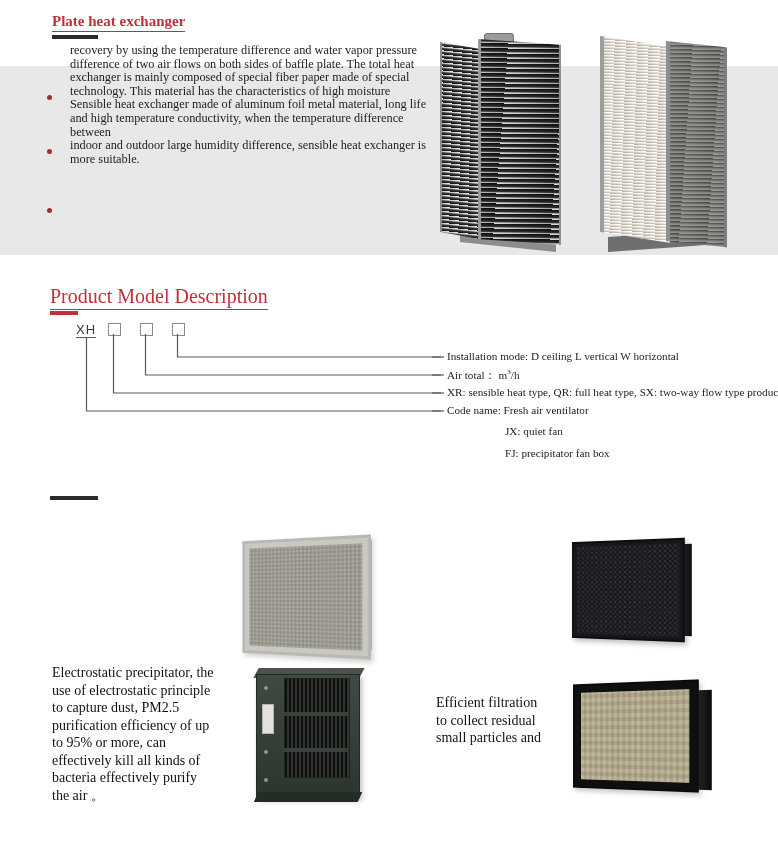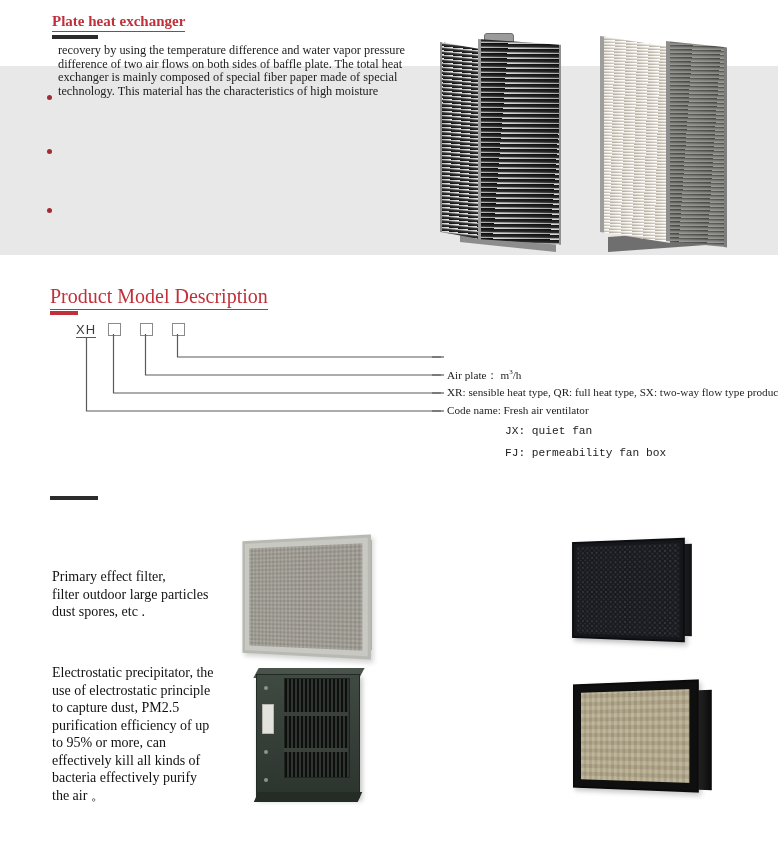--- a/index.html
+++ b/index.html
@@ -35,21 +35,21 @@
   .heading.h3{left:50px;top:494px;font-size:18px;font-weight:bold;}
   .heading.h3 .bar{width:48px;margin-top:2px;}
 
   
   .para-block{
     position:absolute;left:58px;top:44px;width:375px;
     font-size:12.3px;line-height:13.6px;color:#1c1c1c;
     font-family:"Liberation Serif", serif;
   }
   .para-block p{margin:0;text-indent:6px;}
-  .para-block p.cont{text-indent:0;}
+  .para-block p.cont{text-indent:0;margin-left:12px;}
   .bullet{
     position:absolute;left:47px;width:5px;height:5px;border-radius:50%;
     background:#a32b33;
   }
   .hx{position:absolute;}
   .hx .face{position:absolute;overflow:hidden;}
 
   
   #hx1{left:440px;top:33px;width:118px;height:222px;}
   #hx1 .left{
@@ -103,21 +103,21 @@
     position:absolute;width:11px;height:11px;border:1.4px solid #8a8a8a;
     background:#fff;top:323px;
   }
   .legend{
     position:absolute;font-size:11.2px;color:#1c1c1c;white-space:nowrap;
     font-family:"Liberation Serif", serif;
   }
   .legend sup{font-size:7px;vertical-align:super;}
   .sub-legend{
     position:absolute;font-size:11.2px;color:#1c1c1c;white-space:nowrap;
-    font-family:Liberation Mono, monospace;
+    font-family:Liberation Serif, serif;
   }
 
   
   .pur-text{
     position:absolute;font-size:14px;line-height:17.5px;color:#111;
     font-family:"Liberation Serif", serif;
   }
 
   
   .filter{position:absolute;}
@@ -224,20 +224,22 @@
 
   <div class="grey-band"></div>
 
   <div class="heading h1">
     <span class="txt">Plate heat exchanger</span>
     <span class="bar"></span>
   </div>
 
   <div class="para-block">
     <p class="cont">recovery by using the temperature difference and water vapor pressure difference of two air flows on both sides of baffle plate. The total heat exchanger is mainly composed of special fiber paper made of special technology. This material has the characteristics of high moisture</p>
+    <p class="cont">Sensible heat exchanger made of aluminum foil metal material, long life and high temperature conductivity, when the temperature difference between</p>
+    <p class="cont">indoor and outdoor large humidity difference, sensible heat exchanger is more suitable.</p>
   </div>
 
   <span class="bullet" style="top:95px"></span>
   <span class="bullet" style="top:149px"></span>
   <span class="bullet" style="top:208px"></span>
 
   <div class="hx" id="hx1">
     <div class="face base"></div>
     <div class="face cap"></div>
     <div class="face left"></div>
@@ -271,38 +273,36 @@
 
       <path d="M86.5 337 L86.5 411 L441 411"></path>
 
       <path d="M432 357 L444 357"></path>
       <path d="M432 375 L444 375"></path>
       <path d="M432 393 L444 393"></path>
       <path d="M432 411 L444 411"></path>
     </g>
   </svg>
 
+  <div class="legend" style="left:447px;top:350px">Installation mode: D ceiling L vertical W horizontal</div>
 
   <div class="legend" style="left:447px;top:368px">
-    <span>Air plate：  m</span><sup>3</sup><span>/h</span>
+    <span>Air total：  m</span><sup>3</sup><span>/h</span>
   </div>
 
   <div class="legend" style="left:447px;top:386px">XR: sensible heat type, QR: full heat type, SX: two-way flow type products</div>
   <div class="legend" style="left:447px;top:404px">Code name: Fresh air ventilator</div>
 
   <div class="sub-legend" style="left:505px;top:425px">JX: quiet fan</div>
-  <div class="sub-legend" style="left:505px;top:447px">FJ: permeability fan box</div>
+  <div class="sub-legend" style="left:505px;top:447px">FJ: precipitator fan box</div>
 
   <div class="heading h3">
     <span class="bar"></span>
   </div>
 
-  <div class="pur-text" style="left:52px;top:568px;width:185px;white-space:pre-line">Primary effect filter,
- filter outdoor large particles
-dust spores, etc .</div>
 
   <div class="filter" id="f1">
     <div class="edge"></div>
       <div class="frame">
         <div class="media"></div>
       </div>
   </div>
 
 
   <div class="filter" id="f2">
@@ -327,20 +327,23 @@
     <div class="plates"></div>
     <div class="band b1"></div>
       <div class="band b2"></div>
     <div class="label"></div>
     <div class="dot d1"></div>
       <div class="dot d2"></div>
       <div class="dot d3"></div>
     <div class="foot"></div>
   </div>
 
+  <div class="pur-text" style="left:436px;top:694px;width:150px;white-space:pre-line">Efficient filtration
+to collect residual
+small particles and</div>
 
   <div class="filter" id="f4">
     <div class="side"></div>
       <div class="frame">
         <div class="media"></div>
       </div>
   </div>
 
 </div>
 

